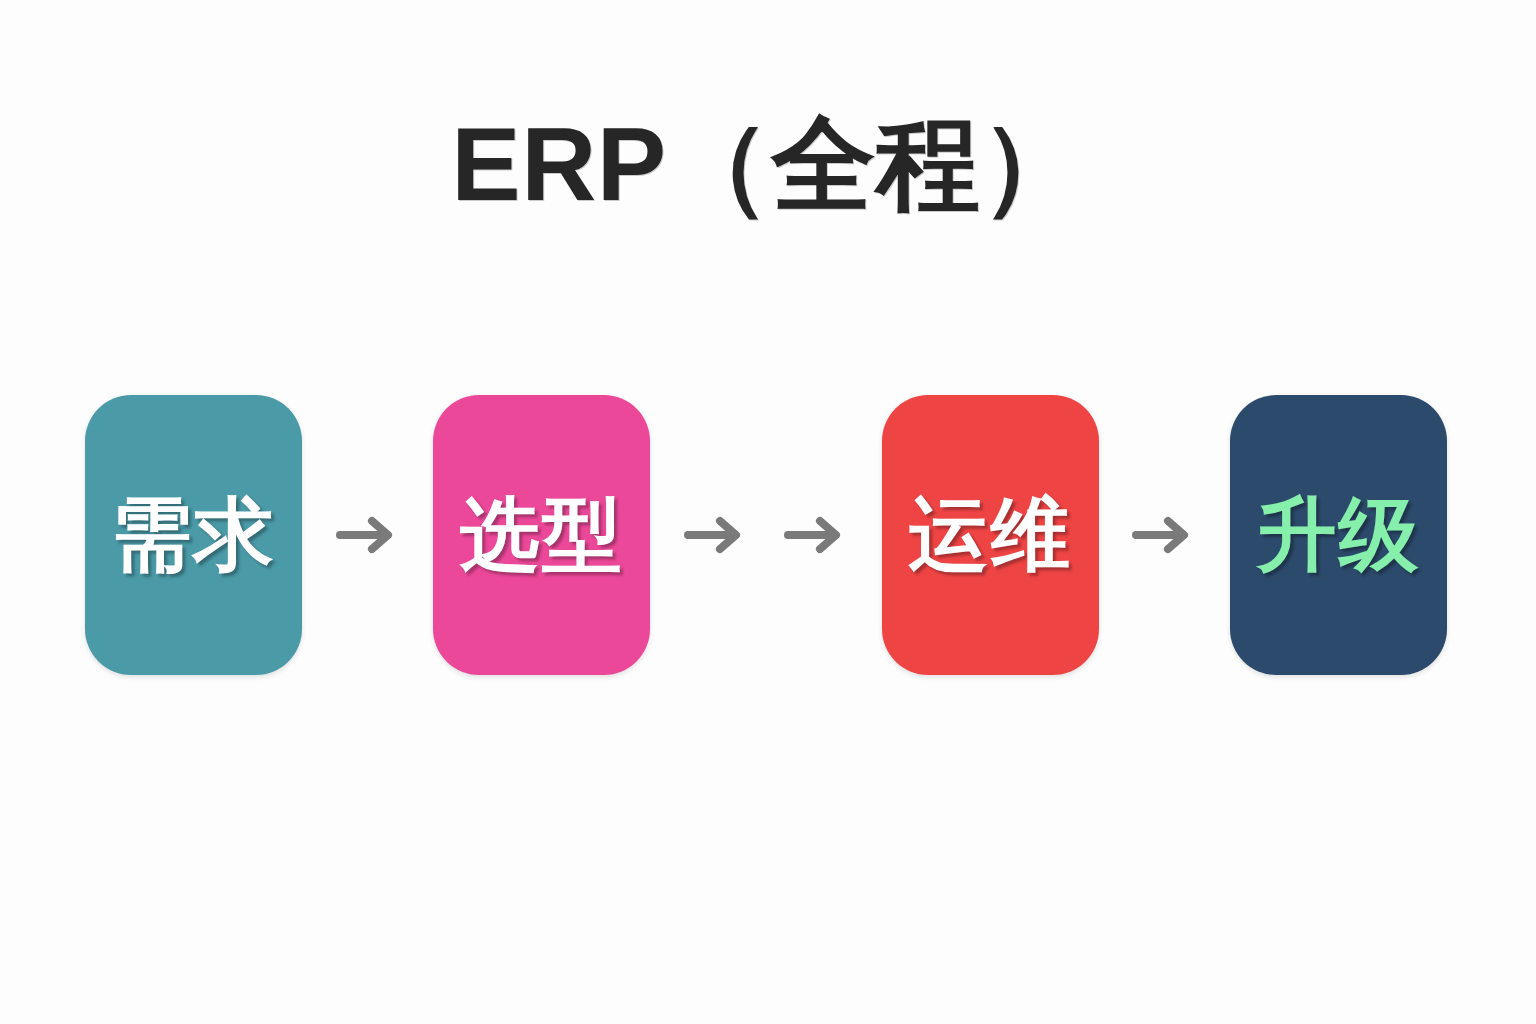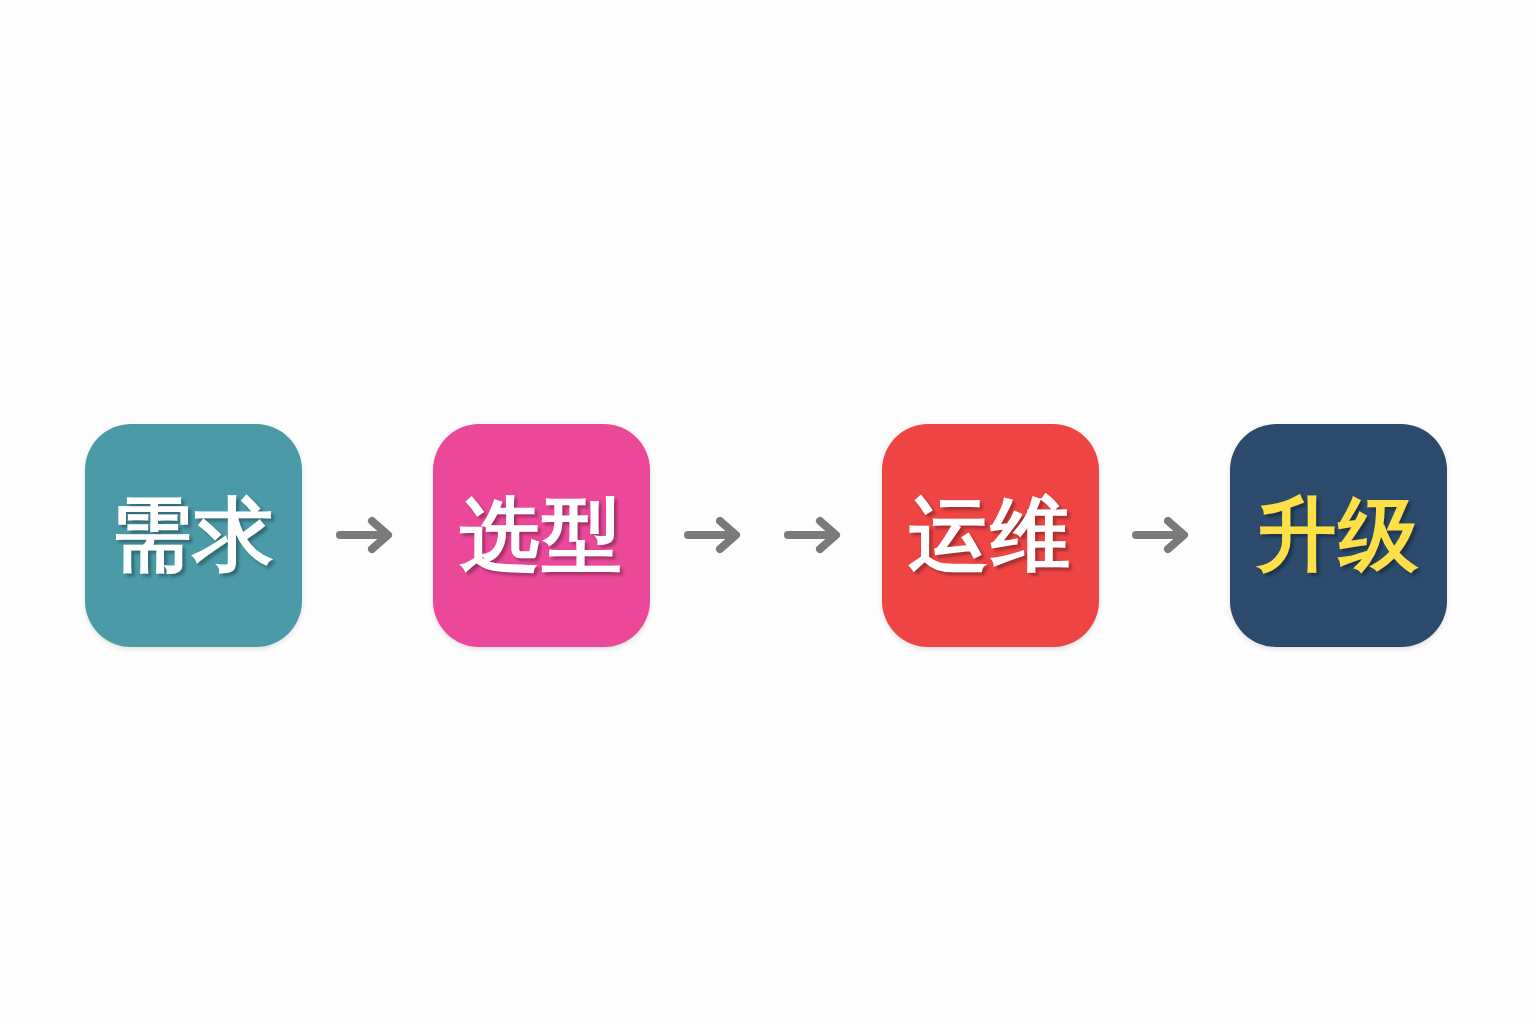--- a/index.html
+++ b/index.html
@@ -45,21 +45,21 @@
     width: 1362px;
     height: 288px;
     display: flex;
     flex-direction: row;
     align-items: center;
     justify-content: space-between;
   }
 
   .stage {
     width: 217px;
-    height: 223px;
+    height: 280px;
     border-radius: 46px;
     display: flex;
     align-items: center;
     justify-content: center;
     flex: 0 0 auto;
     box-shadow: 0 2px 5px rgba(0,0,0,0.12);
   }
 
   .stage-label {
     color: #ffffff;
@@ -81,20 +81,21 @@
   }
   .arrow svg {
     display: block;
   }
 </style>
 </head>
 <body style="background: rgb(253, 253, 253);">
 
 <div class="page">
 
+  <div class="title" style="color: rgb(38, 38, 38);">ERP（全程）</div>
 
   <div class="flow">
 
     <div class="stage" style="background: rgb(74, 154, 168);">
       <span class="stage-label" style="color: rgb(255, 255, 255);">需求</span>
     </div>
 
     <div class="arrow">
       <svg width="64" height="44" viewBox="0 0 64 44" aria-hidden="true">
         <line x1="4" y1="22" x2="48" y2="22" stroke="#7a7a7a" stroke-width="8" stroke-linecap="round"></line>
@@ -126,17 +127,17 @@
     </div>
 
     <div class="arrow">
       <svg width="64" height="44" viewBox="0 0 64 44" aria-hidden="true">
         <line x1="4" y1="22" x2="48" y2="22" stroke="#7a7a7a" stroke-width="8" stroke-linecap="round"></line>
         <polyline points="36,8 52,22 36,36" fill="none" stroke="#7a7a7a" stroke-width="8" stroke-linecap="round" stroke-linejoin="round"></polyline>
       </svg>
     </div>
 
     <div class="stage" style="background: rgb(44, 74, 107);">
-      <span class="stage-label" style="color: #fde047;">升级</span>
+      <span class="stage-label" style="color: #86efac;">升级</span>
     </div>
 
   </div>
 </div>
 
 </body></html>

